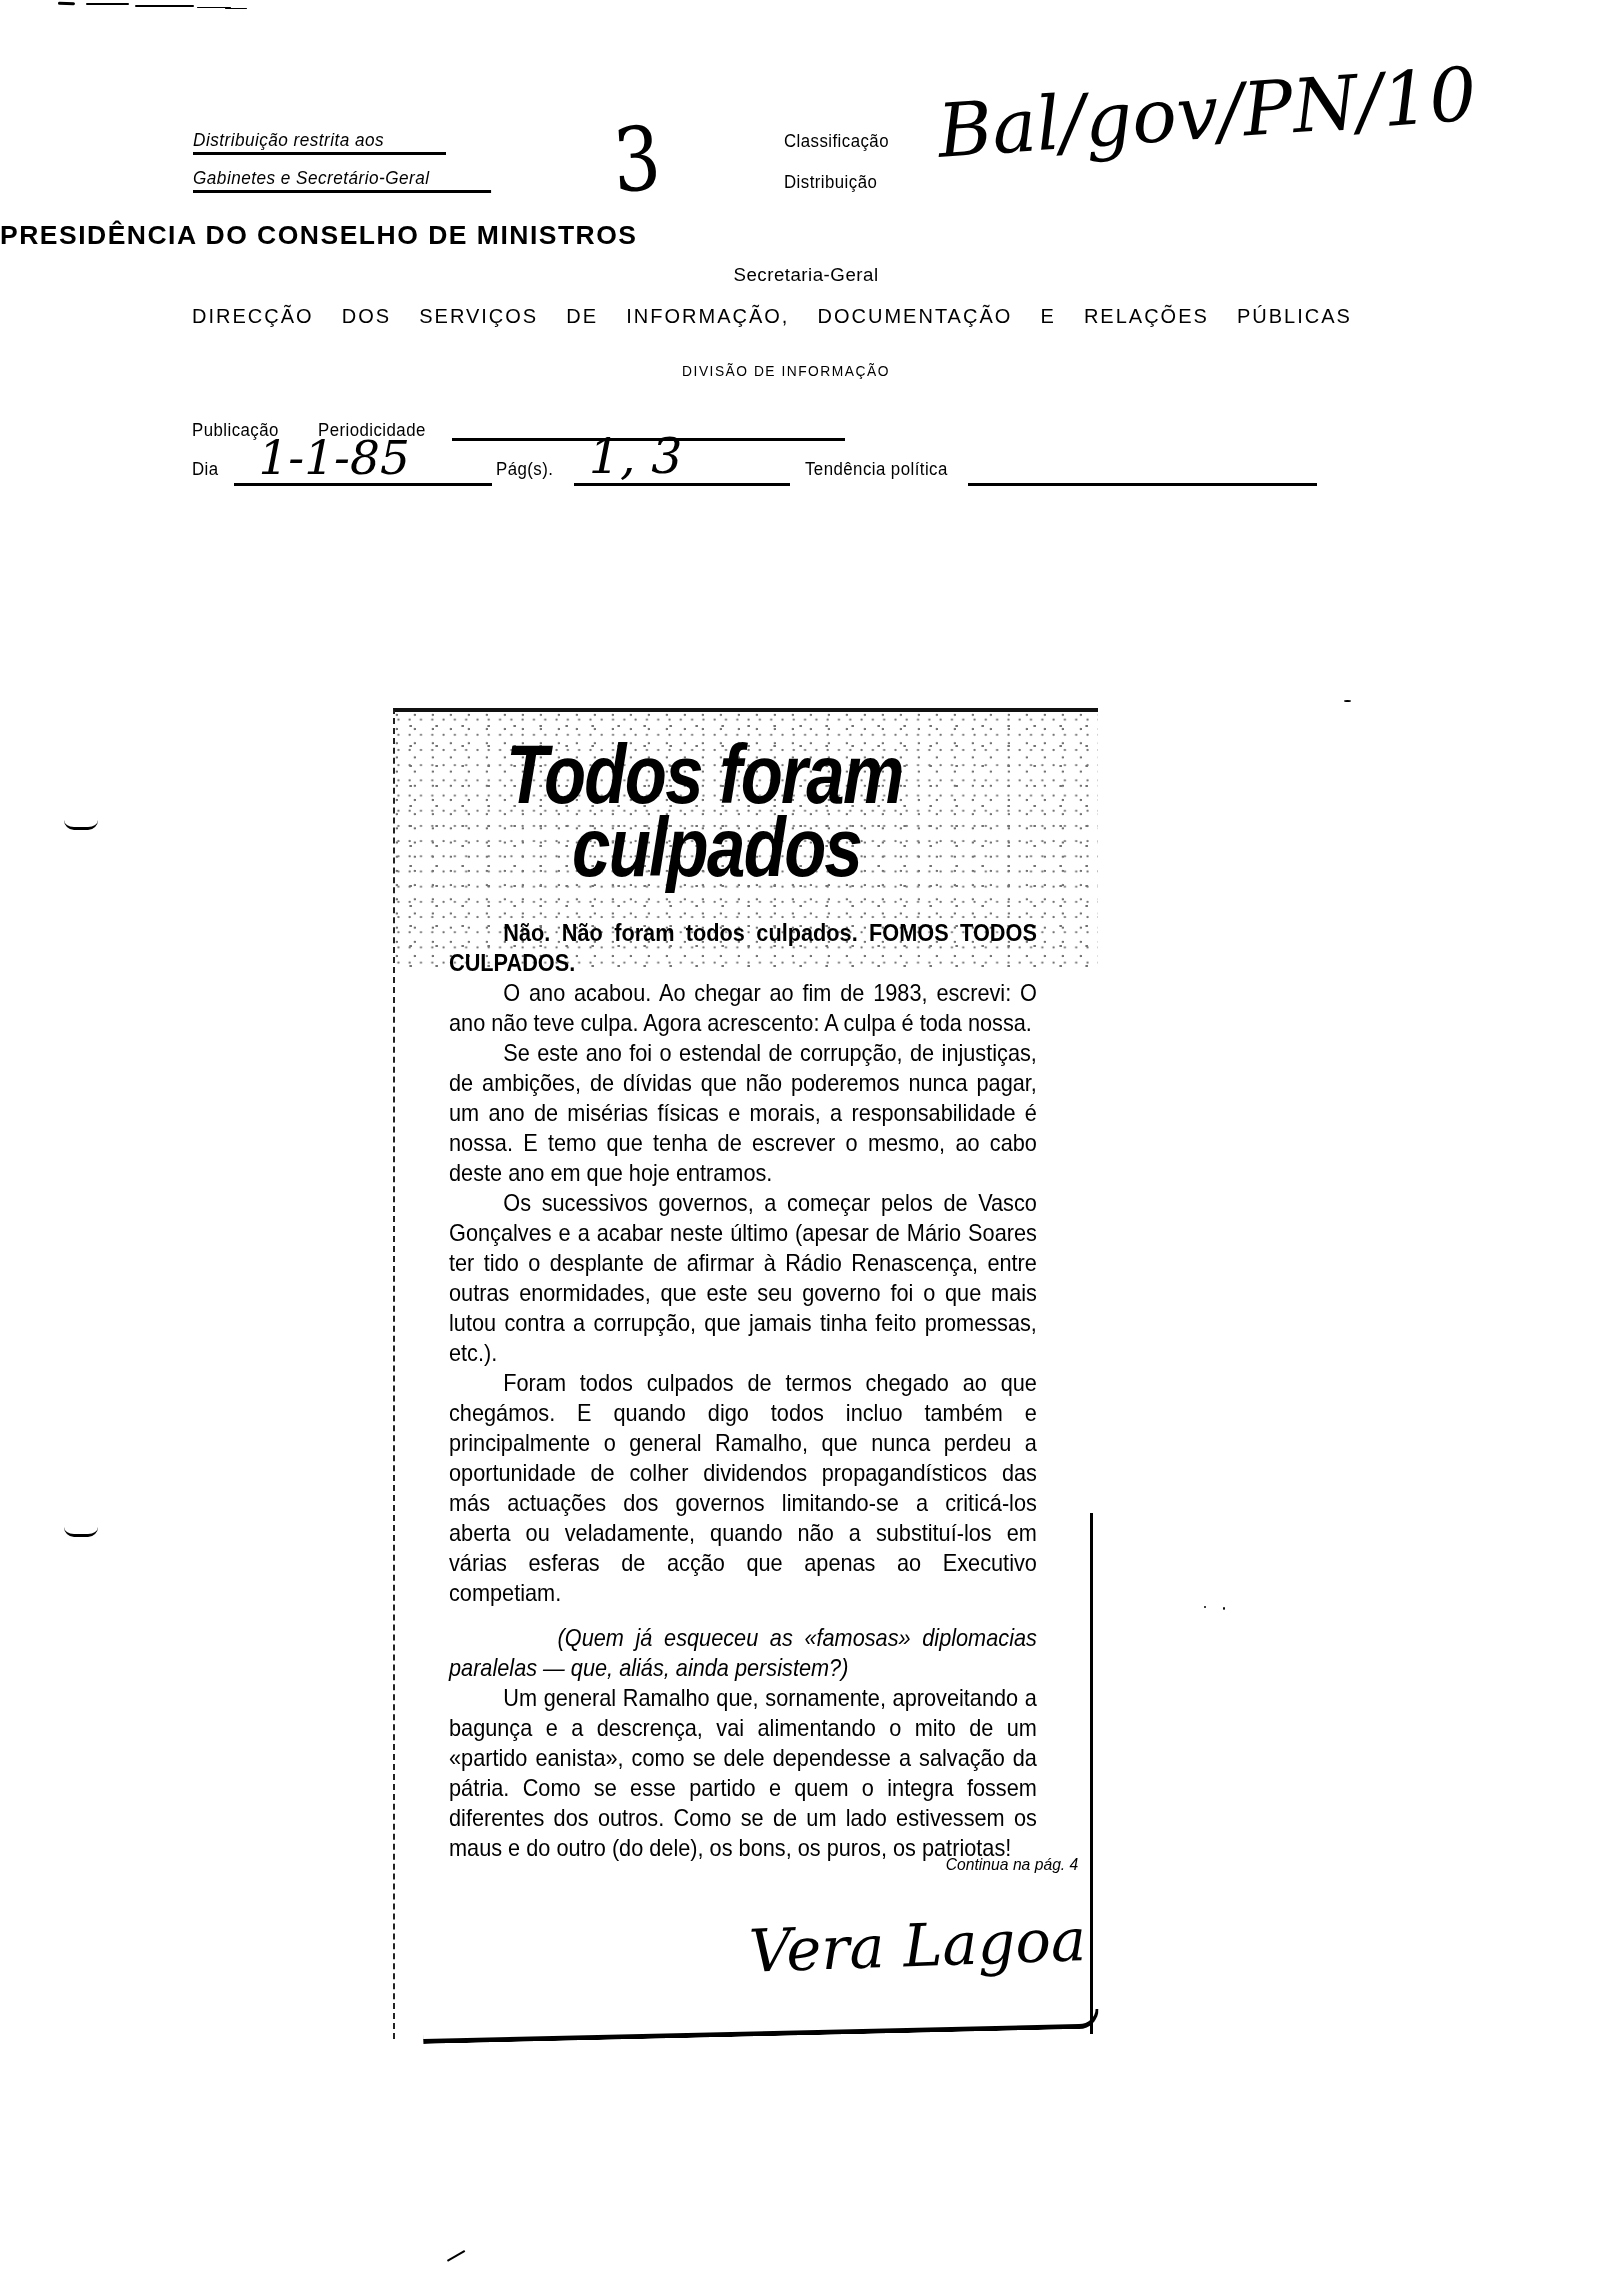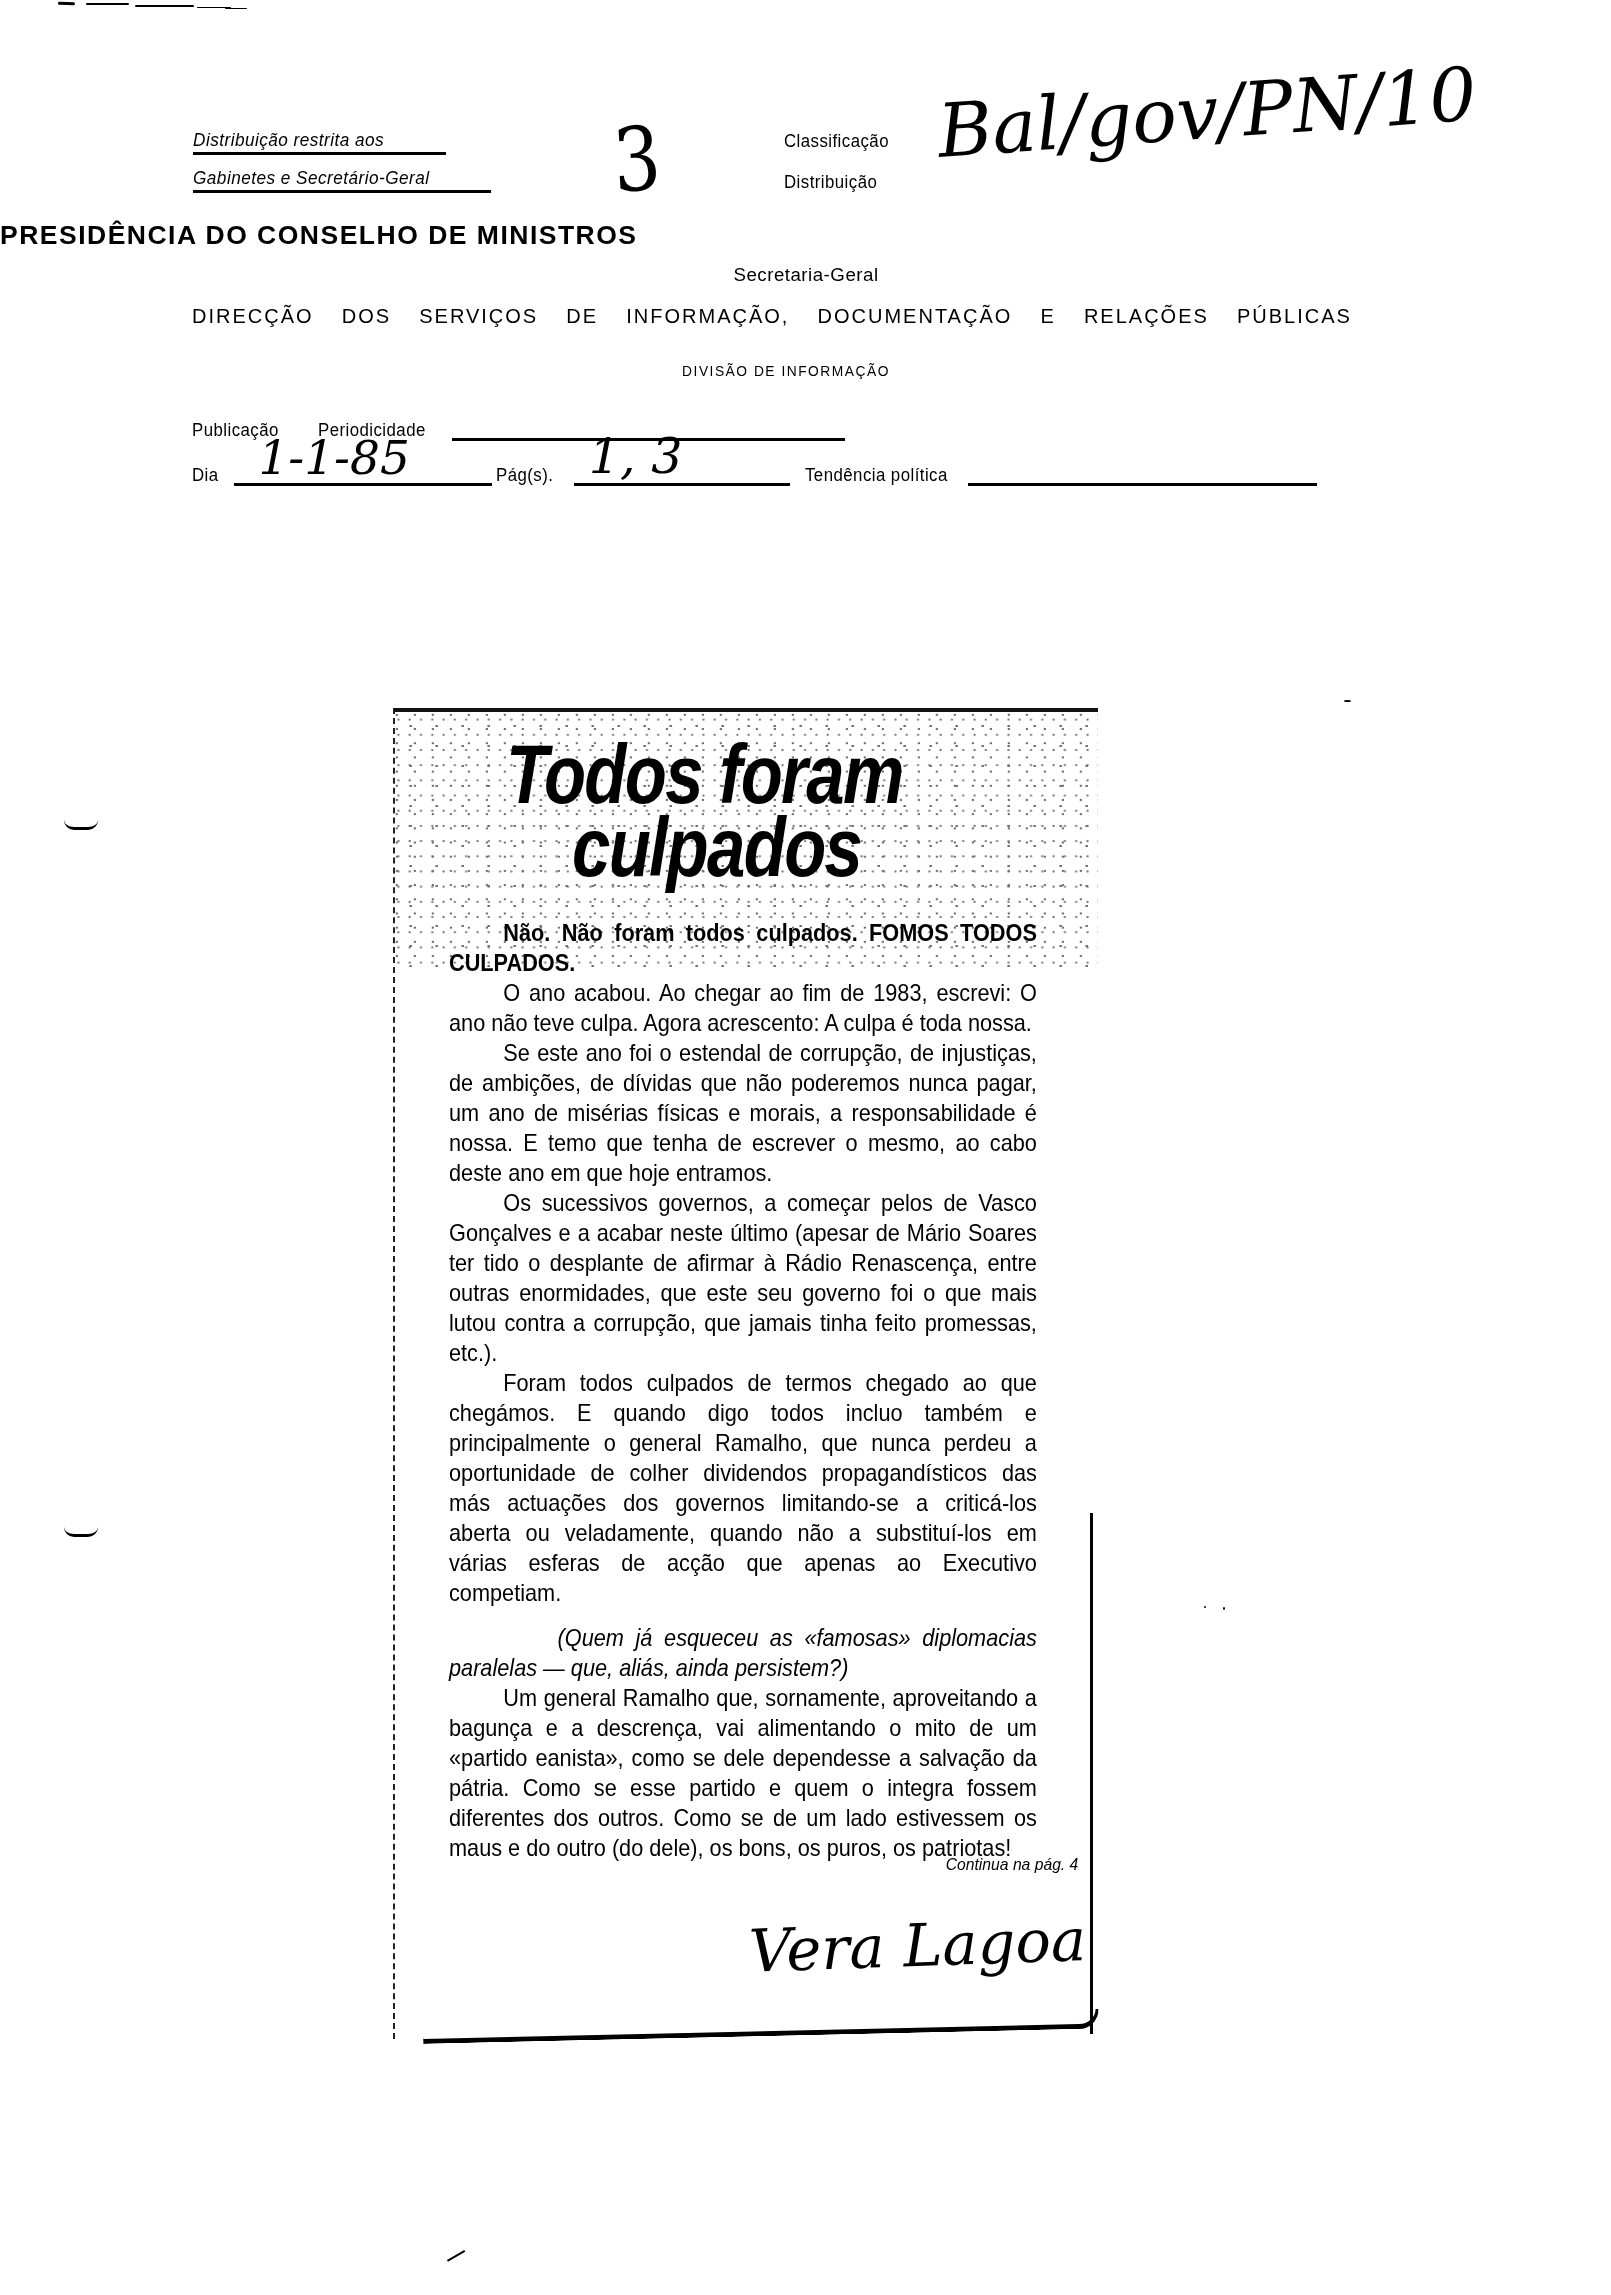--- a/index.html
+++ b/index.html
@@ -161,21 +161,21 @@
 <div class="abs title-division" style="top:364px;">DIVISÃO DE INFORMAÇÃO</div>
 
 <div class="abs field-row" style="left:192px;top:408px;">
   <span class="form-label" style="margin-right:14.7px;">Publicação</span>
   <span class="form-label" style="margin-left:14.7px;margin-right:14.7px;">Periodicidade</span>
   <div class="field-line" style="width:393px;">
     <span class="hand"></span>
   </div>
 </div>
 
-<div class="abs field-row" style="left:192px;top:453px;">
+<div class="abs field-row" style="left:192px;top:453px;align-items:center;">
   <span class="form-label" style="margin-right:12.3px;">Dia</span>
   <div class="field-line" style="width:258px;">
     <span class="hand" style="left:24.6px;font-size:47px;">1-1-85</span>
   </div>
   <span class="form-label" style="margin-left:3.9px;margin-right:14.7px;">Pág(s).</span>
   <div class="field-line" style="width:216px;">
     <span class="hand" style="left:14.7px;">1, 3</span>
   </div>
   <span class="form-label" style="margin-left:14.7px;margin-right:4.9px;">Tendência política</span>
   <div class="field-line" style="width:349px;">

